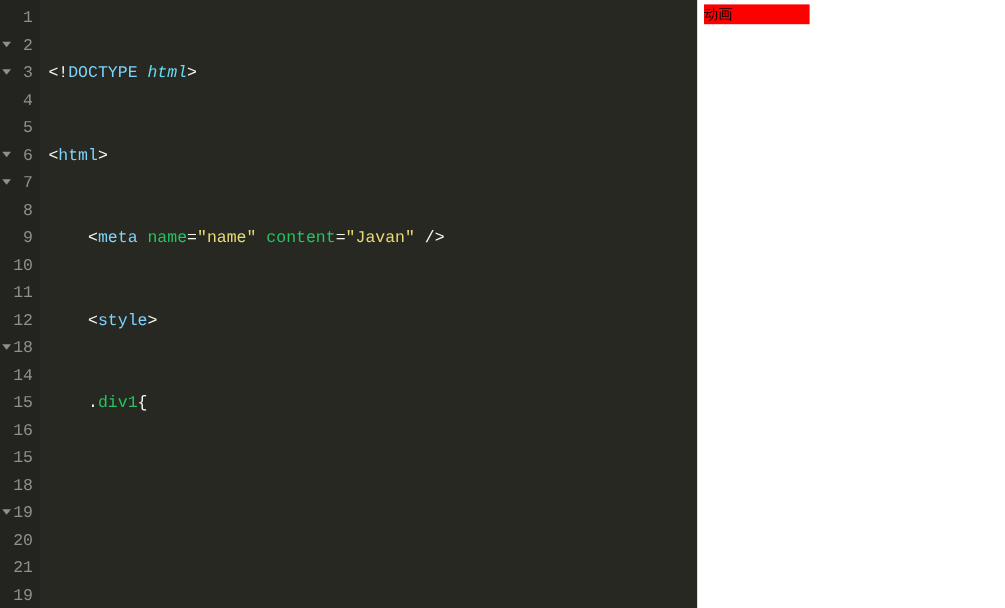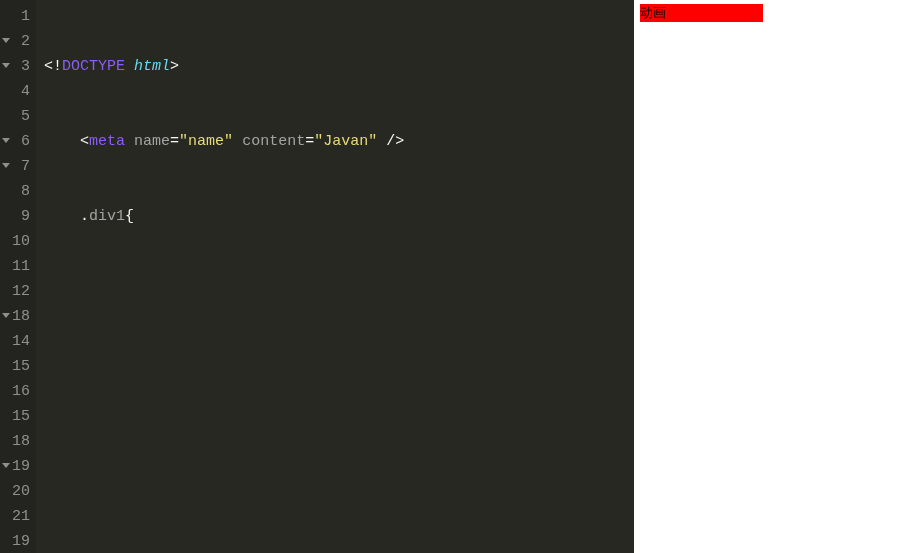--- a/index.html
+++ b/index.html
@@ -41,31 +41,31 @@
     }
     .code {
       flex: 1;
       padding: 4px 0 4px 8px;
       line-height: 25px;
       white-space: pre;
       position: relative;
     }
     .code .line { display: block; height: 25px; }
     .t-white  { color: #f8f8f2; }
-    .t-pink   { color: #8b5cf6; }
-    .t-green  { color: #a3a3a3; }
+    .t-pink   { color: #7dd3fc; }
+    .t-green  { color: #22c55e; }
     .t-cyan   { color: #66d9ef; font-style: italic; }
     .t-yellow { color: #e6db74; }
     .preview-pane {
       flex: 1;
       background: #fff;
       padding: 4px 0 0 6px;
     }
     .div1-box {
-      width: 123px;
+      width: 96px;
       background: red;
       color: #000;
       font-family: Liberation Serif, serif;
       font-size: 13px;
       line-height: 18px;
       height: 18px;
     }
   </style>
 </head>
 <body>
@@ -90,21 +90,23 @@
     <span class="ln">16</span>
     <span class="ln">15</span>
     <span class="ln">18</span>
     <span class="ln"><span class="fold-marker"></span><span>19</span></span>
     <span class="ln">20</span>
     <span class="ln">21</span>
     <span class="ln">19</span>
   </div>
   <div class="code">
     <span class="line"><span class="t-white">&lt;!</span><span class="t-pink">DOCTYPE</span><span> </span><span class="t-cyan">html</span><span class="t-white">&gt;</span></span>
+    <span class="line"><span class="t-white">&lt;</span><span class="t-pink">html</span><span class="t-white">&gt;</span></span>
     <span class="line"><span>    </span><span class="t-white">&lt;</span><span class="t-pink">meta</span><span> </span><span class="t-green">name</span><span class="t-white">=</span><span class="t-yellow">"name"</span><span> </span><span class="t-green">content</span><span class="t-white">=</span><span class="t-yellow">"Javan"</span><span class="t-white"> /&gt;</span></span>
+    <span class="line"><span>    </span><span class="t-white">&lt;</span><span class="t-pink">style</span><span class="t-white">&gt;</span></span>
     <span class="line"><span>    </span><span class="t-white">.</span><span class="t-green">div1</span><span class="t-white">{</span></span>
     
     
     
     
     
     
     
     
     

